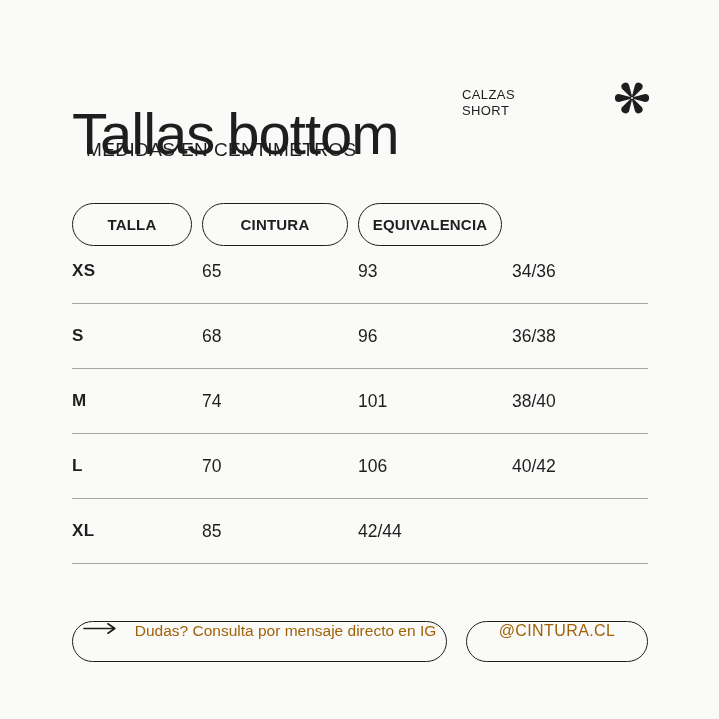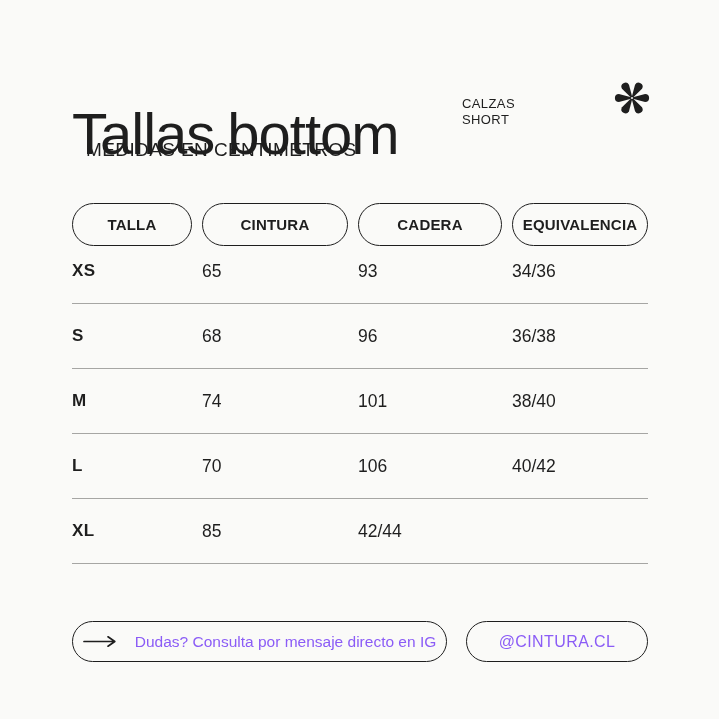--- a/index.html
+++ b/index.html
@@ -29,21 +29,20 @@
   .title .light { font-weight: 400; }
   .title .bold  { font-weight: 400; margin-left: 13px; }
   .category {
     position: absolute;
     left: 462px;
     top: 87px;
     font-size: 13px;
     line-height: 16px;
     letter-spacing: 0.4px;
     font-weight: 400;
-    margin-top: 9px;
   }
   .asterisk {
     position: absolute;
     top: 79px;
     right: 68px;
     width: 38px;
     height: 38px;
   }
   .measure-note {
     position: absolute;
@@ -108,25 +107,25 @@
     width: 576px;
     display: flex;
     justify-content: space-between;
   }
   .footer-pill {
     height: 39px;
     border: 1.6px solid #1E1E1E;
     border-radius: 22px;
     background: transparent;
     display: flex;
-    align-items: center;
+    align-items: flex-start;
     justify-content: center;
     font-size: 15.5px;
     font-weight: 400;
-    color: #8b5cf6;
+    color: #a16207;
     box-sizing: content-box;
     cursor: pointer;
   }
   .footer-pill.contact { width: 373px; gap: 18px; }
   .footer-pill.handle  { width: 180px; font-size: 16px; letter-spacing: 0.4px; }
   .arrow-icon { display: flex; align-items: center; }
 </style>
 </head>
 <body>
 
@@ -152,21 +151,20 @@
       <use href="#petal6" transform="rotate(240)"></use>
       <use href="#petal6" transform="rotate(300)"></use>
     </g>
   </svg>
 
   <div class="measure-note">MEDIDAS EN CENTIMETROS</div>
 
   <div class="table-head grid-cols">
     <div class="col-pill">TALLA</div>
     <div class="col-pill">CINTURA</div>
-    <div class="col-pill">CADERA</div>
     <div class="col-pill">EQUIVALENCIA</div>
   </div>
 
   <div class="table-body">
       <div class="size-row grid-cols">
         <div class="cell size-label">XS</div>
         <div class="cell">65</div>
         <div class="cell">93</div>
         <div class="cell">34/36</div>
       </div>

